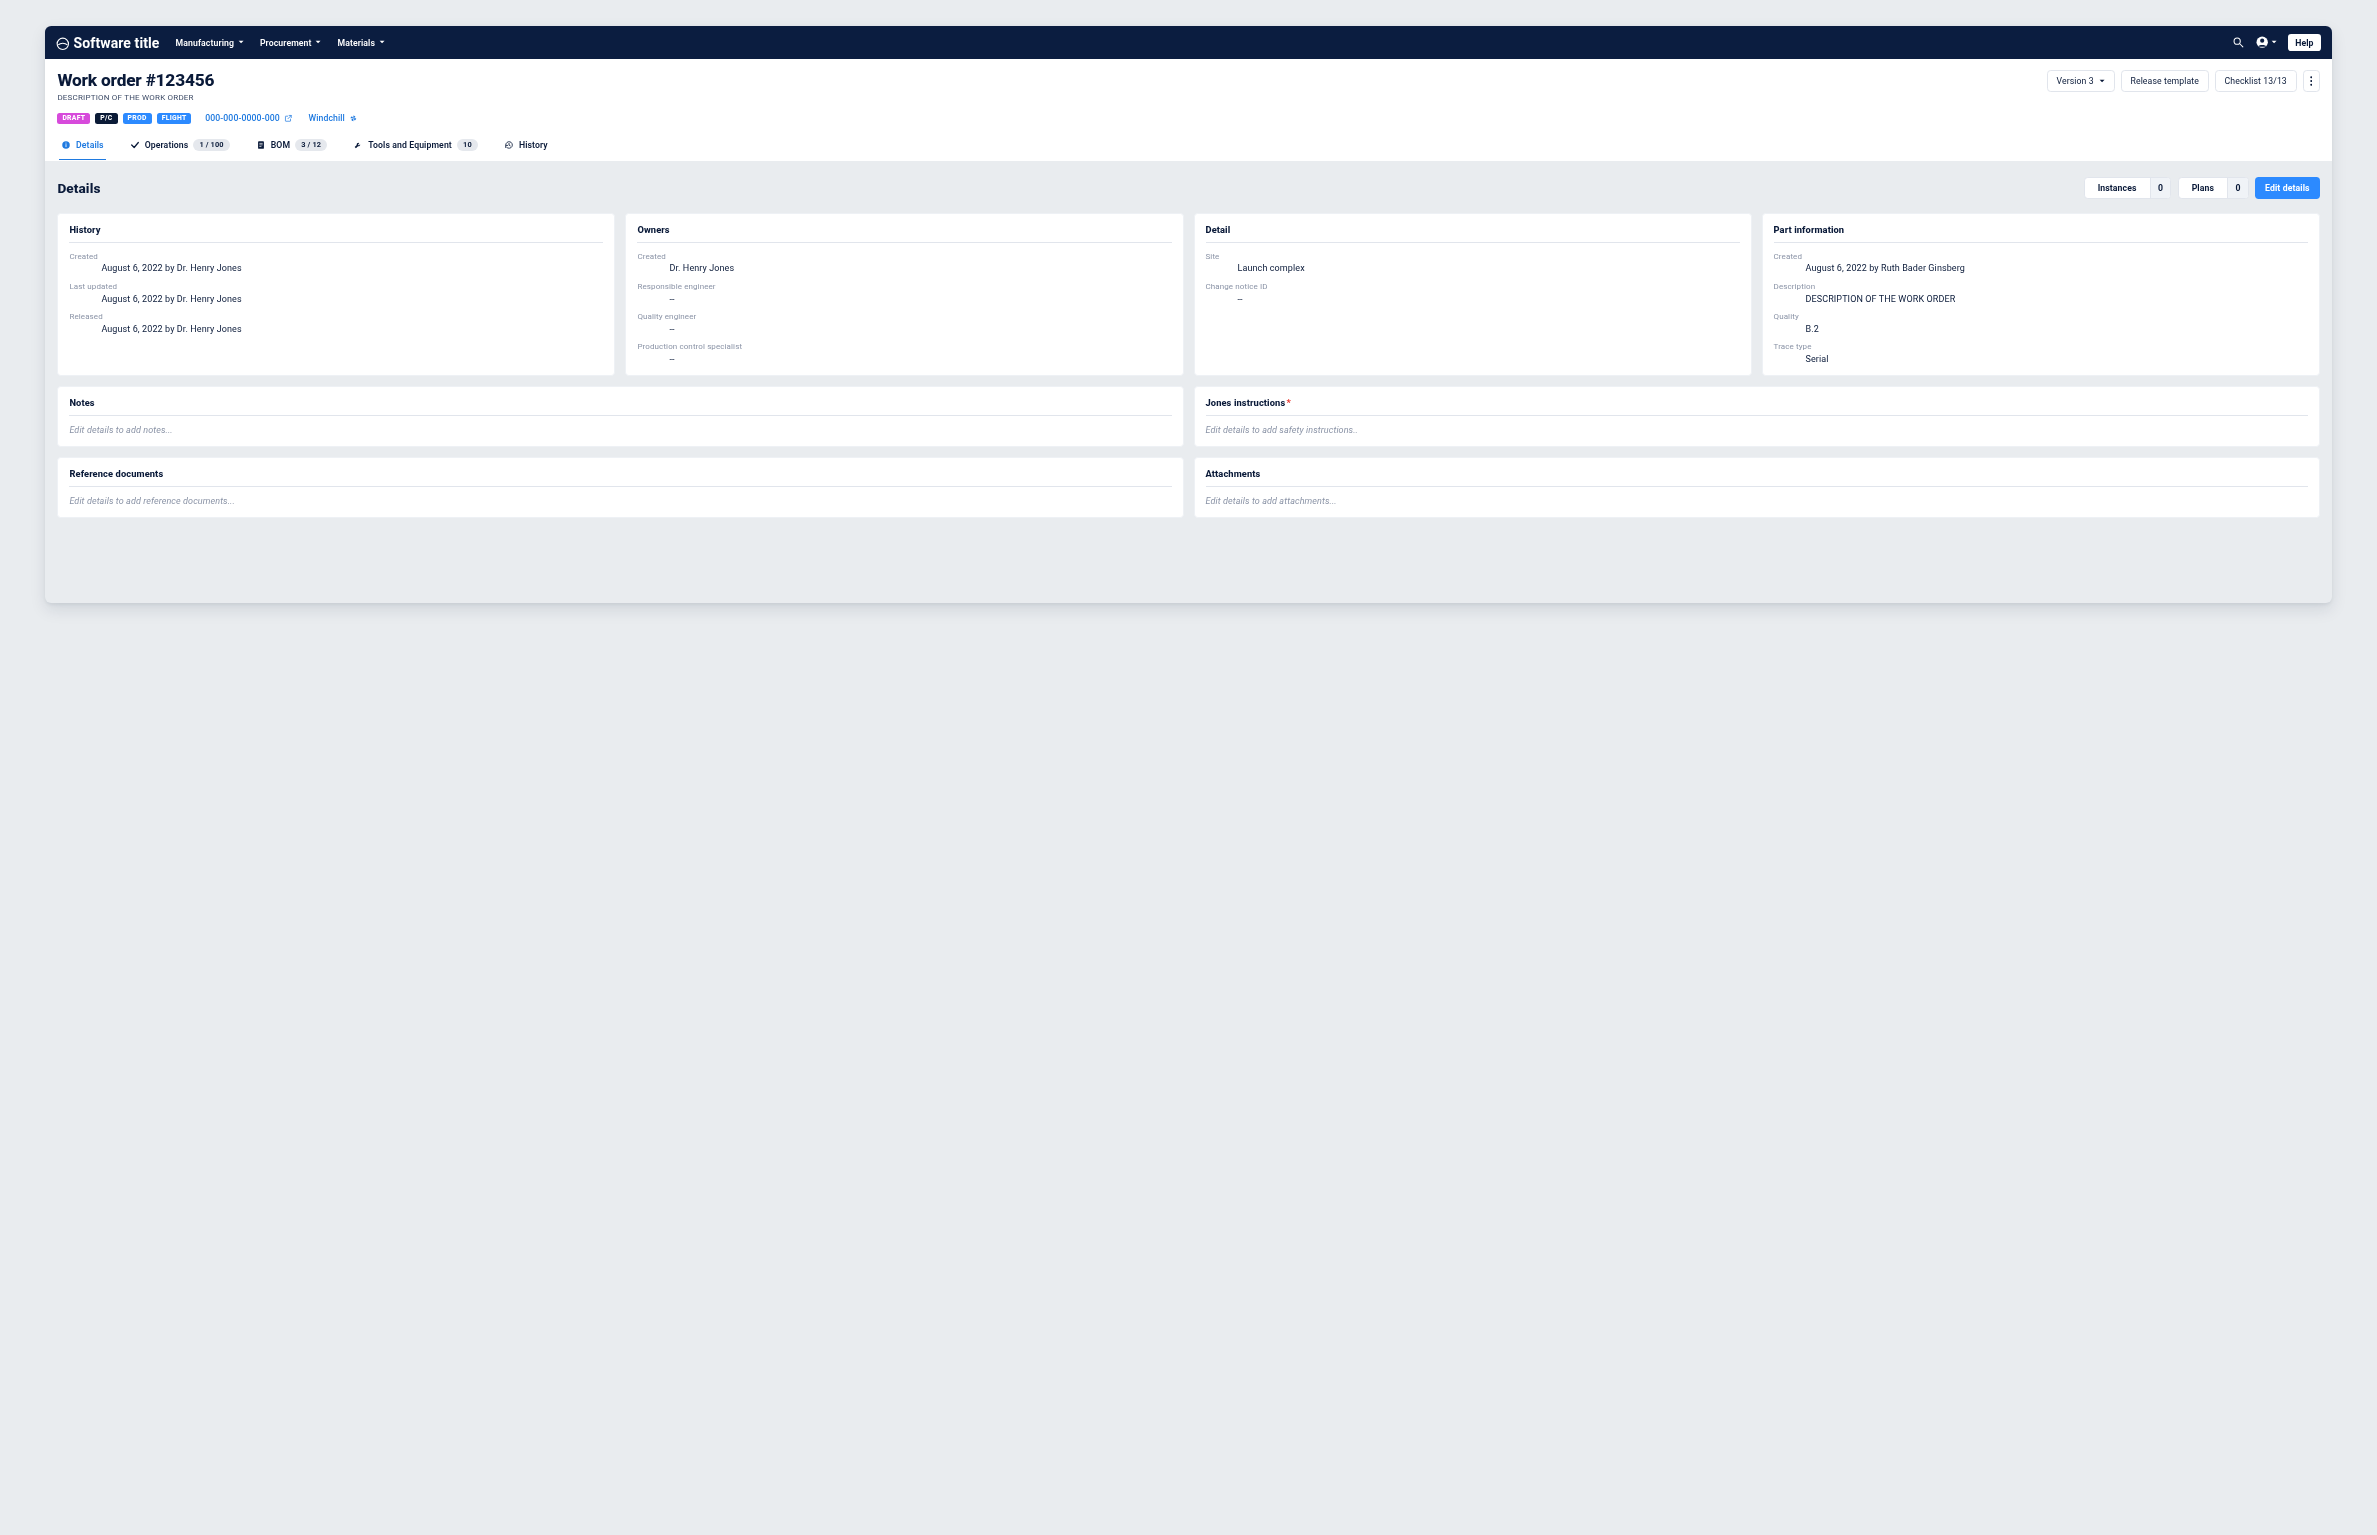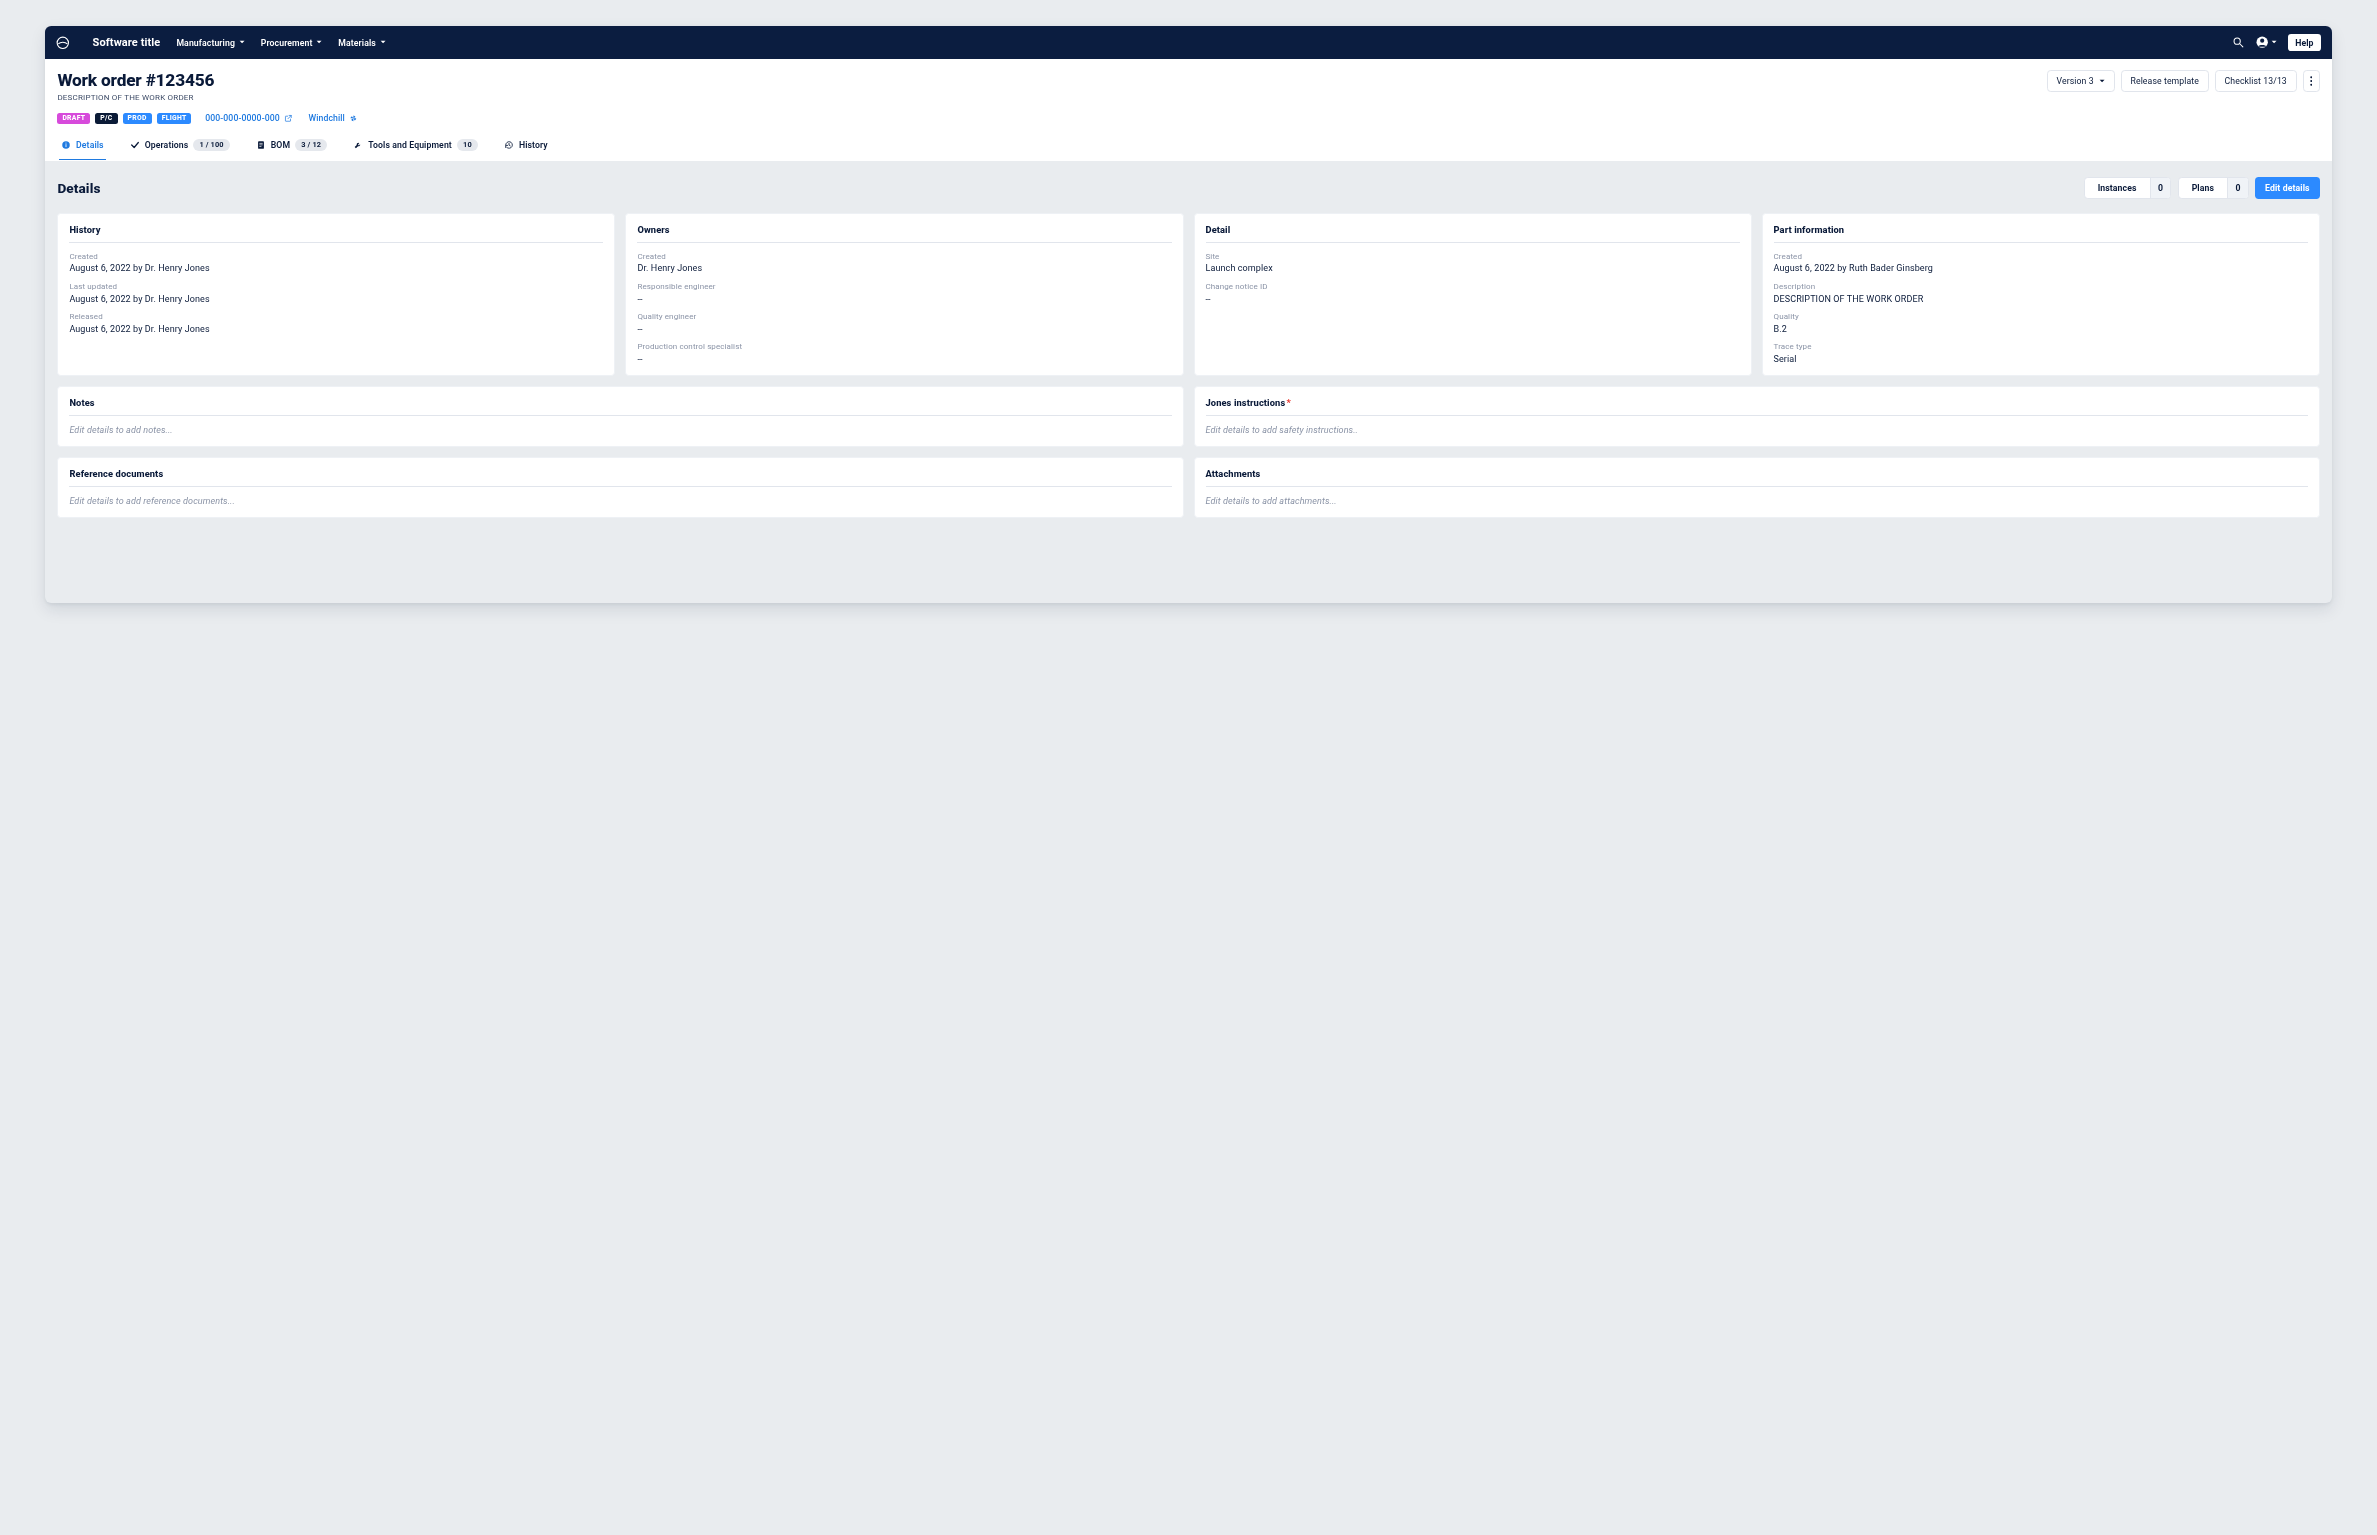--- a/index.html
+++ b/index.html
@@ -43,23 +43,23 @@
     color: var(--white);
     display: flex;
     align-items: center;
     padding: 0 11px;
     height: 33px;
     gap: 16px;
   }
   .brand {
     display: flex;
     align-items: flex-end;
-    gap: 23px;
+    gap: 4px;
     font-weight: 700;
-    font-size: 11px;
+    font-size: 14px;
   }
   .brand-mark {
     width: 13.6px;
     height: 13.6px;
     display:flex;align-items:center;justify-content:center;
   }
   .brand-mark svg { width:13.6px;height:13.6px; }
   .nav-menus { display:flex; gap: 16px; }
   .nav-item {
     display: flex;
@@ -226,21 +226,21 @@
     font-size: 9.3px;
     color: var(--text-dark);
     padding-bottom: 7.4px;
     border-bottom: 0.6px solid var(--border);
     margin-bottom: 8.7px;
   }
   .card-title .req { color: var(--red); margin-left: 1.2px; }
   .field-block { margin-bottom: 8.7px; }
   .field-block:last-child { margin-bottom: 0; }
   .field-label { color: var(--text-light); font-size: 8px; margin-bottom: 2.5px; }
-  .field-value { color: var(--text-dark); font-size: 9px; }
+  .field-value { color: var(--text-dark); font-size: 9px; margin-left: 32px; }
   .placeholder-text { color: var(--text-light); font-style: italic; font-size: 9px; }
 
   .app-footer-space { height: 50px; }
 </style>
 </head>
 <body>
 
 <div class="stage">
   <div class="app-window">
 

